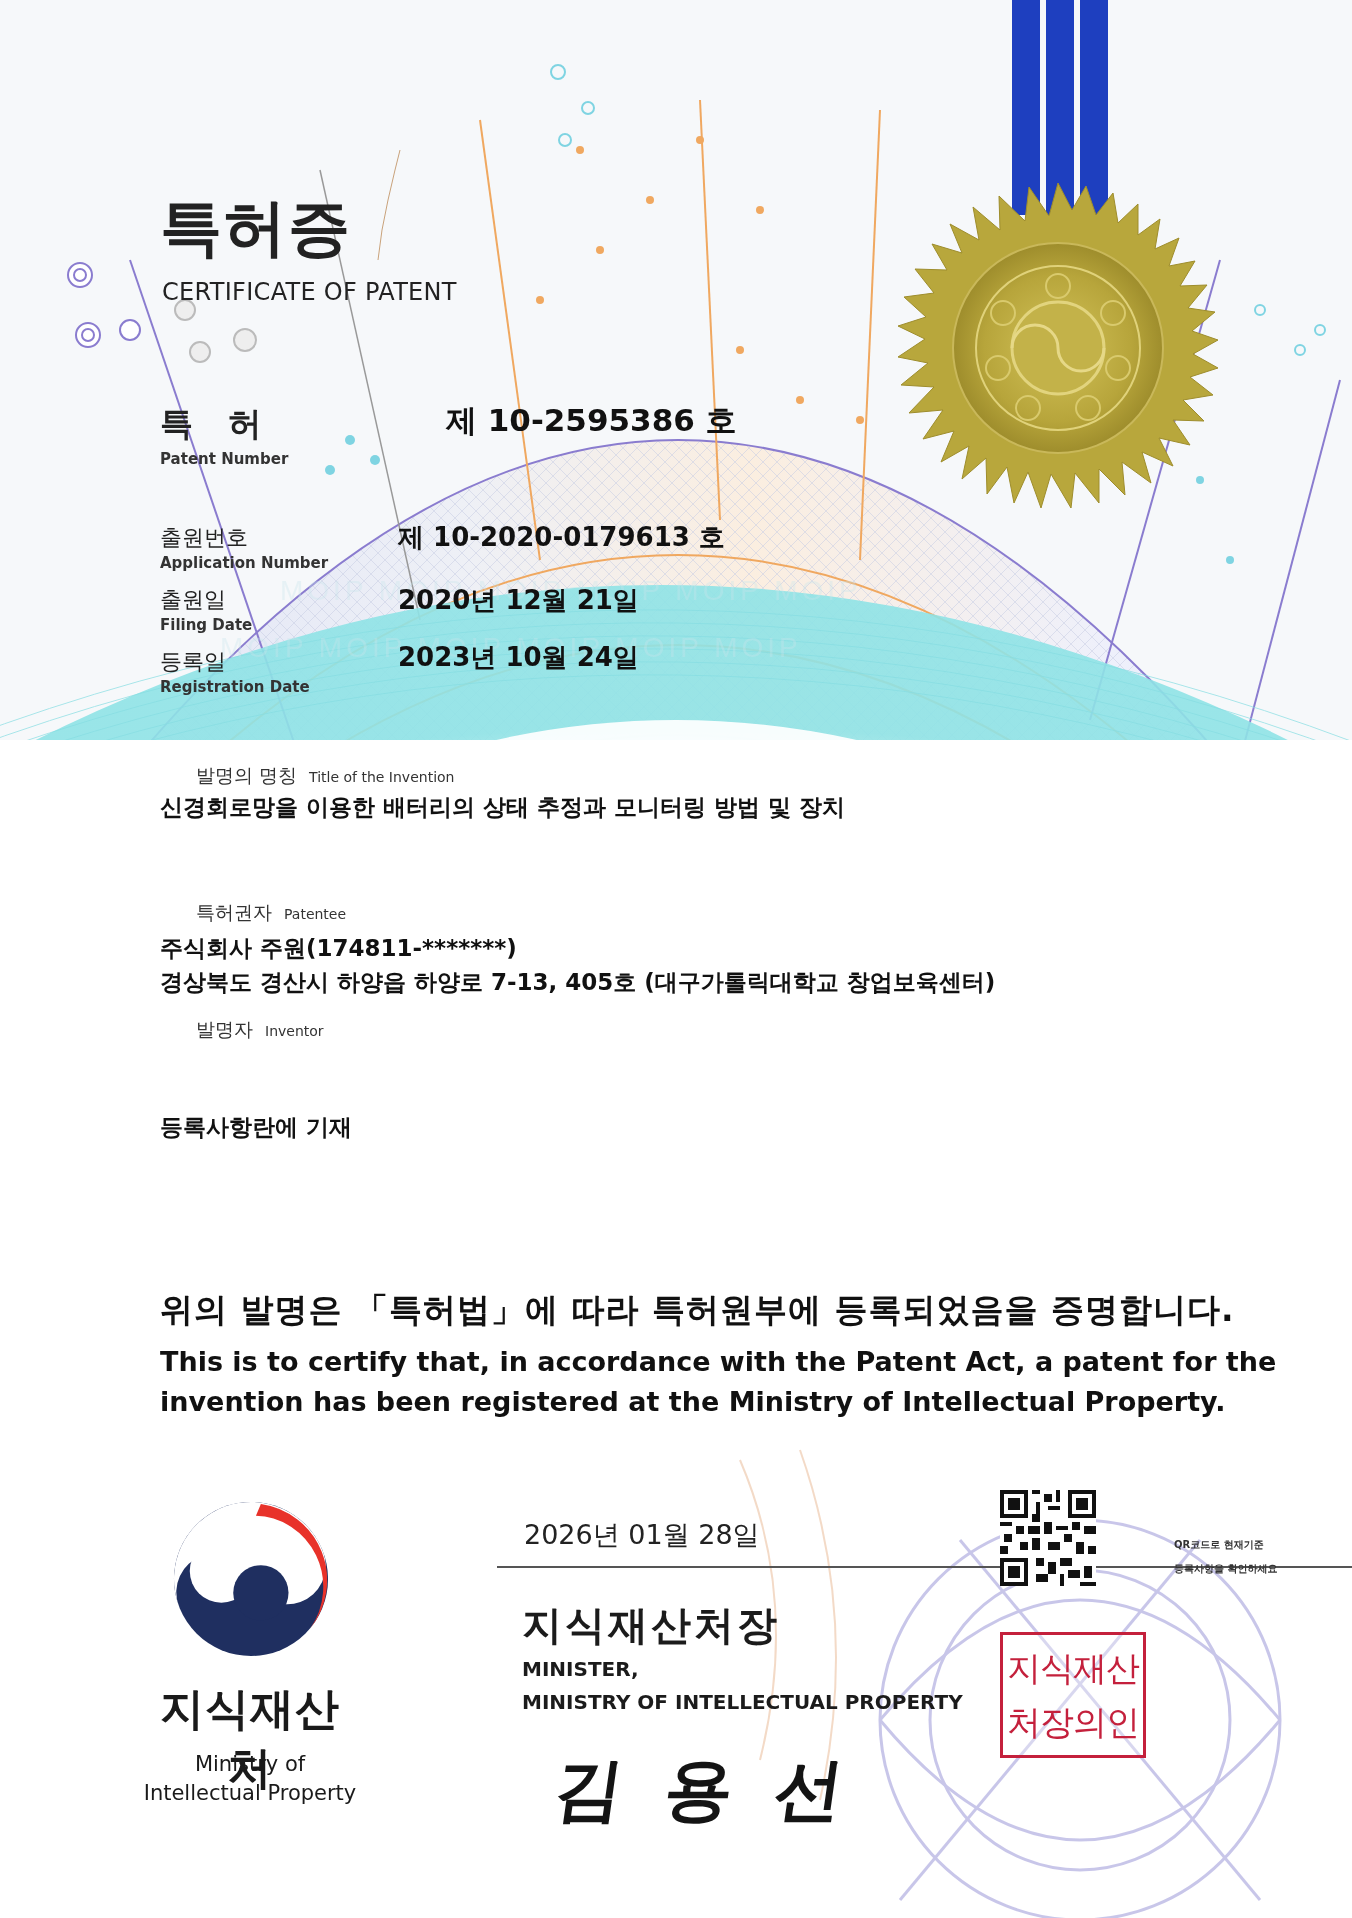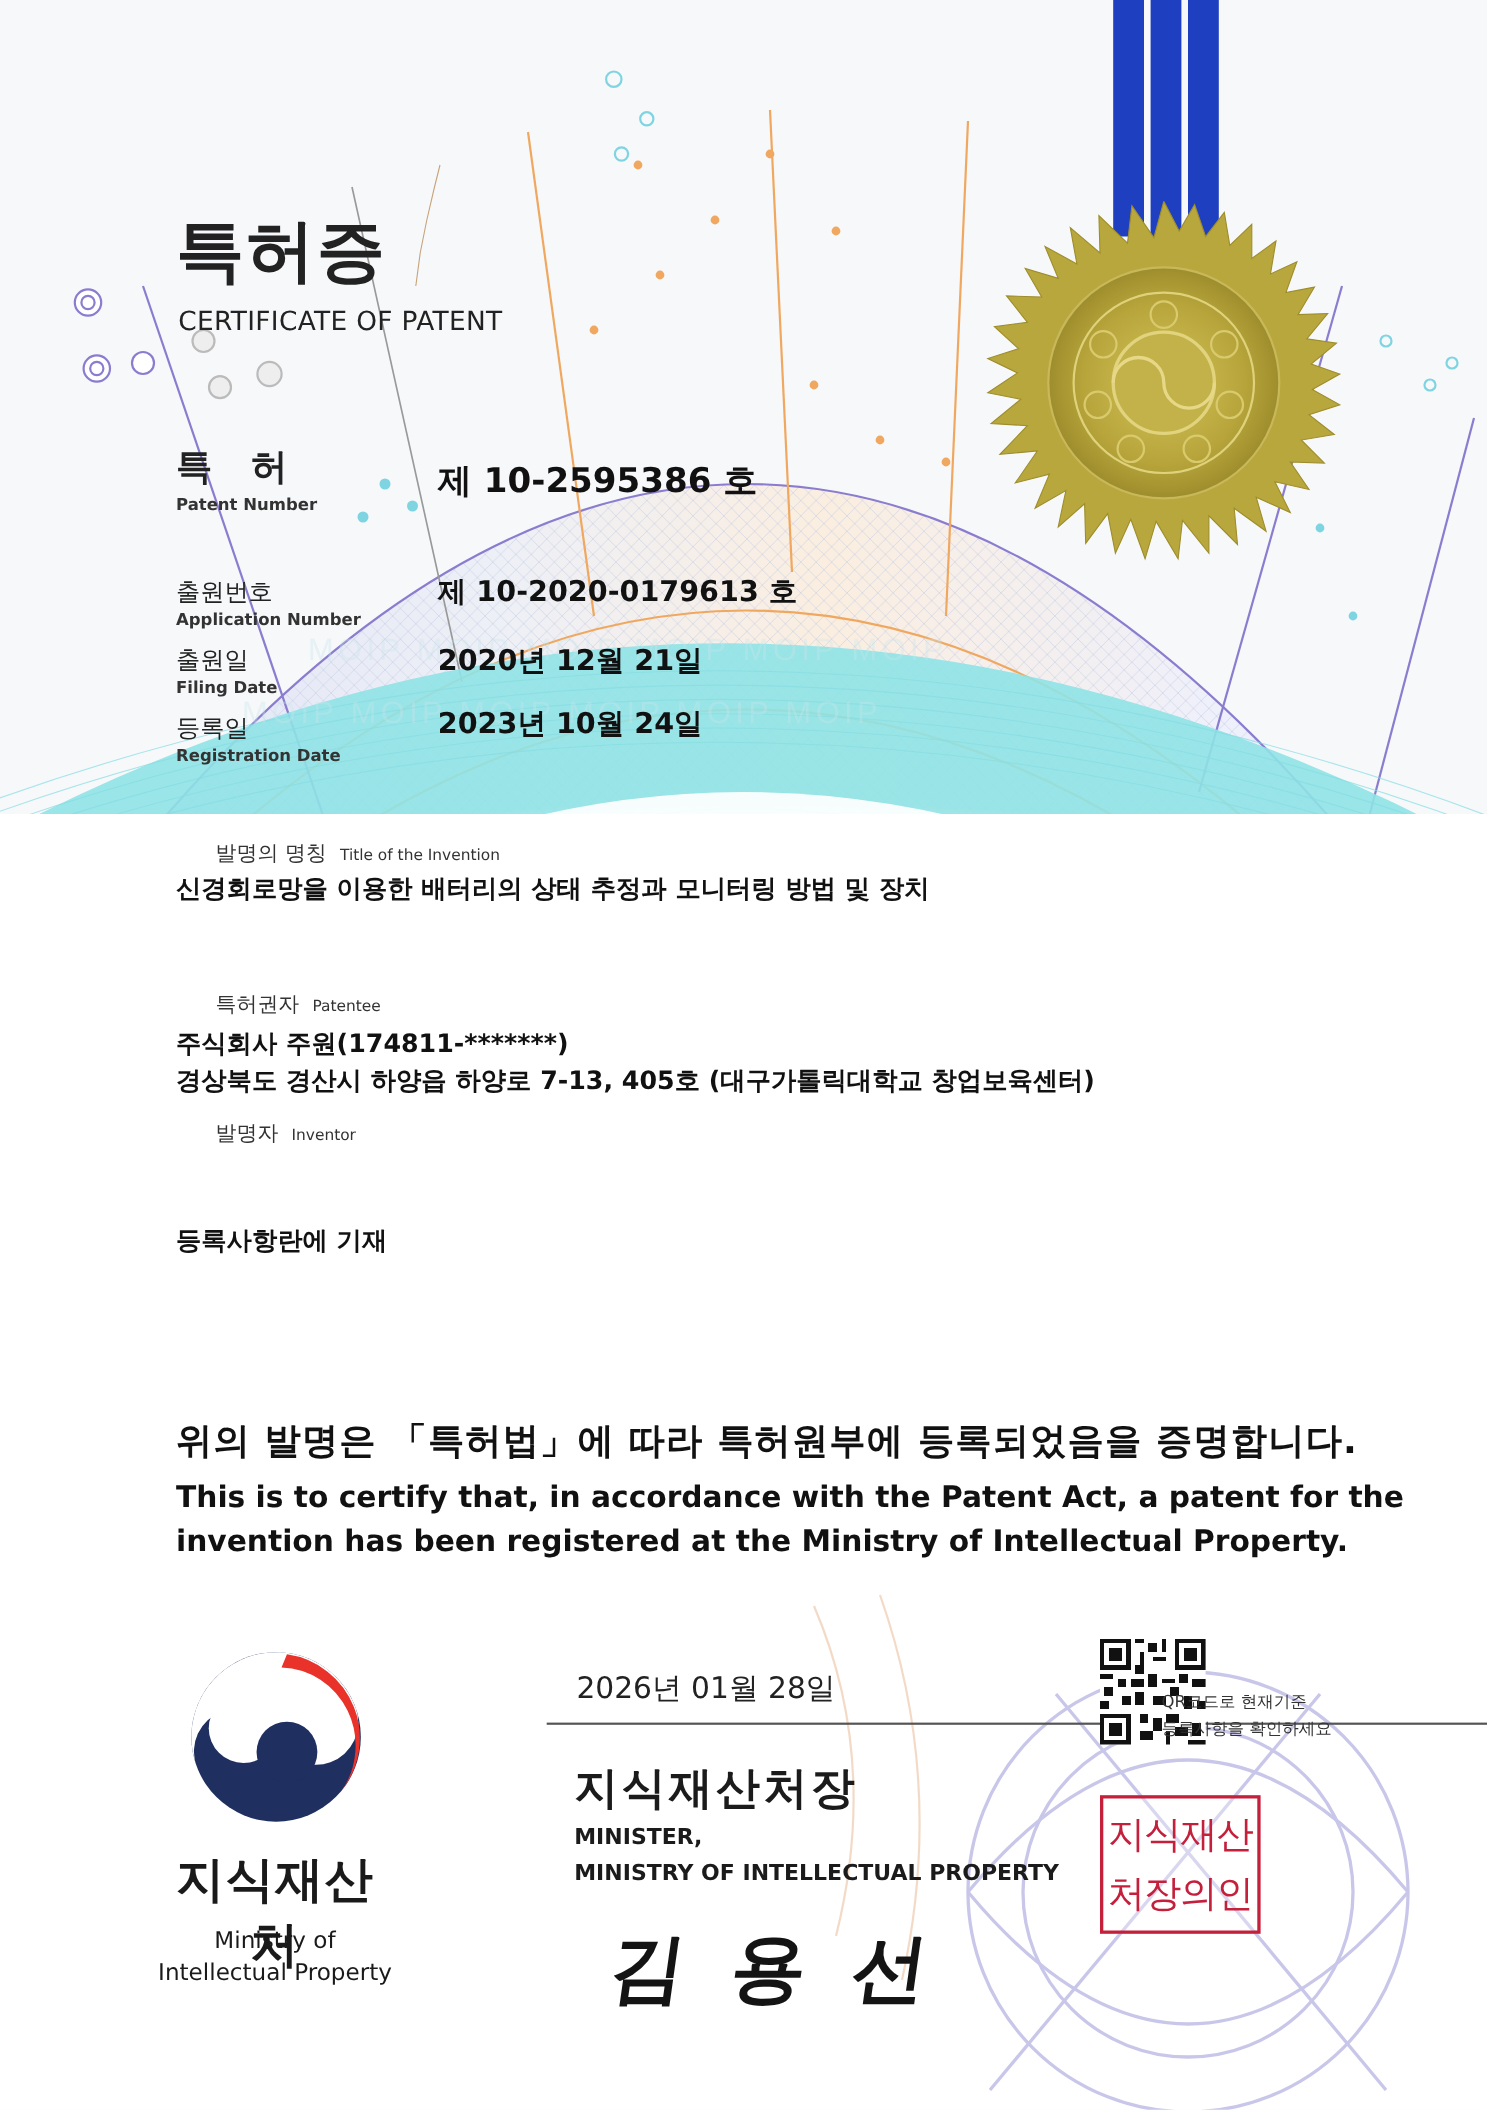--- a/index.html
+++ b/index.html
@@ -27,21 +27,21 @@
   .sec-lbl .en { font-size: 14px; margin-left: 12px; }
   .sec-val { left: 160px; font-size: 23px; font-weight: bold; color: #111; white-space: nowrap; }
   .cert-ko { left: 160px; top: 1288px; font-size: 33px; font-weight: bold; color: #111; letter-spacing: 1px; white-space: nowrap; }
   .cert-en { left: 160px; font-size: 27px; font-weight: bold; color: #111; white-space: nowrap; }
   .date { left: 524px; top: 1517px; font-size: 27px; color: #222; }
   .sig-line { left: 497px; top: 1566px; width: 855px; height: 2px; background: #555; }
   .minister-ko { left: 522px; top: 1598px; font-size: 40px; font-weight: bold; color: #1b1b1b; letter-spacing: 3px; }
   .minister-en { left: 522px; font-size: 20px; font-weight: bold; color: #1b1b1b; white-space: nowrap; }
   .org-ko { left: 140px; top: 1680px; width: 220px; text-align: center; font-size: 44px; font-weight: bold; color: #1a1a1a; letter-spacing: 1px; }
   .org-en { left: 110px; width: 280px; text-align: center; font-size: 21px; color: #1a1a1a; }
-  .qr-text { left: 1056px; font-size: 15px; font-weight: normal; color: #333; white-space: nowrap; }
+  .qr-text { left: 1174px; font-size: 10px; font-weight: bold; color: #333; white-space: nowrap; }
   .stamp {
     left: 1000px; top: 1632px; width: 140px; height: 120px;
     border: 3px solid #c4203c; color: #c4203c;
     display: flex; flex-direction: column; justify-content: center; align-items: center;
     font-size: 34px; line-height: 54px; letter-spacing: -1px; font-weight: normal;
     background: rgba(255,255,255,0.3);
   }
   .signature {
     left: 555px; top: 1745px; font-family: "DejaVu Serif", serif;
     font-size: 68px; font-weight: bold; color: #141414; letter-spacing: 42px;
@@ -186,21 +186,21 @@
       <circle cx="30" cy="60" r="12"></circle>
       <circle cx="0" cy="-62" r="12"></circle>
   </g>
 </svg>
 
 <div class="abs title-ko">특허증</div>
 <div class="abs title-en">CERTIFICATE OF PATENT</div>
 
 <div class="abs lbl-ko big" style="left:160px; top:402px;">특 허</div>
 <div class="abs lbl-en" style="left:160px; top:450px;">Patent Number</div>
-<div class="abs val big" style="top:416px;">제 10-2595386 호</div>
+<div class="abs val big" style="top:400px;margin-left:48px;">제 10-2595386 호</div>
 
 <div class="abs lbl-ko" style="left:160px; top:523px;">출원번호</div>
 <div class="abs lbl-en" style="left:160px; top:554px;">Application Number</div>
 <div class="abs val" style="top:520px;">제 10-2020-0179613 호</div>
 
 <div class="abs lbl-ko" style="left:160px; top:585px;">출원일</div>
 <div class="abs lbl-en" style="left:160px; top:616px;">Filing Date</div>
 <div class="abs val" style="top:583px;">2020년 12월 21일</div>
 
 <div class="abs lbl-ko" style="left:160px; top:647px;">등록일</div>

